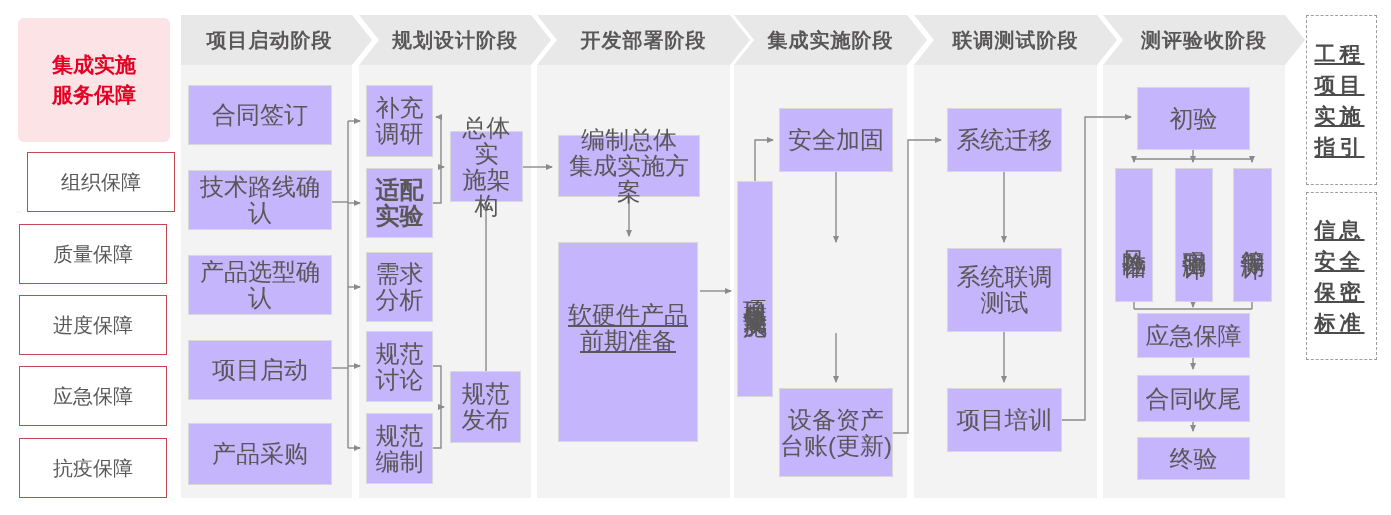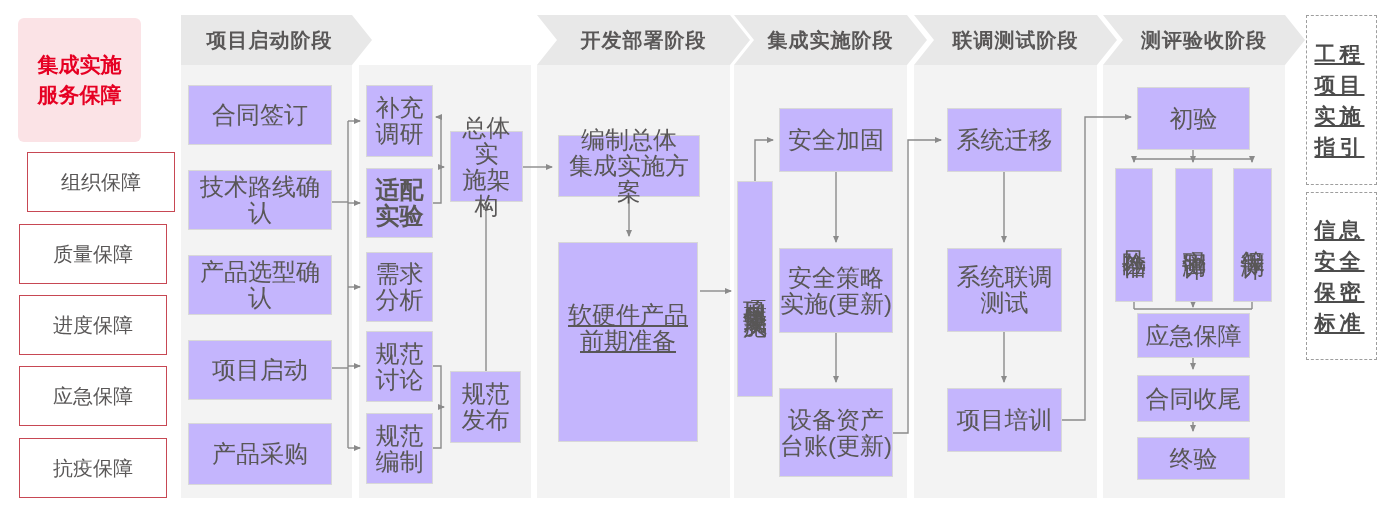--- a/index.html
+++ b/index.html
@@ -44,36 +44,37 @@
     width:54px;font-size:21px;font-weight:bold;color:#4c4c4c;letter-spacing:4px;line-height:31px;
     word-break:break-all;text-align:left;text-decoration:underline;
   }
   svg.wires{position:absolute;left:0;top:0;z-index:2;pointer-events:none;}
 </style>
 </head>
 <body>
 
 <div id="canvas">
 
-  <div class="abs pink" style="left:18px;top:18px;width:123px;height:124px;">集成实施
+  <div class="abs pink" style="left:18px;top:18px;width:152px;height:124px;">集成实施
 服务保障</div>
   <div class="abs gbox" style="left:19px;top:152px;width:148px;height:60px;margin-left:8px;">组织保障</div>
   <div class="abs gbox" style="left:19px;top:224px;width:148px;height:60px;">质量保障</div>
   <div class="abs gbox" style="left:19px;top:295px;width:148px;height:60px;">进度保障</div>
   <div class="abs gbox" style="left:19px;top:366px;width:148px;height:60px;">应急保障</div>
   <div class="abs gbox" style="left:19px;top:438px;width:148px;height:60px;">抗疫保障</div>
 
   <div class="abs col-bg" style="left:181px;width:171px;"></div>
   <div class="abs col-bg" style="left:359px;width:172px;"></div>
   <div class="abs col-bg" style="left:537px;width:193px;"></div>
   <div class="abs col-bg" style="left:734px;width:173px;"></div>
   <div class="abs col-bg" style="left:914px;width:183px;"></div>
   <div class="abs col-bg" style="left:1103px;width:182px;"></div>
 
   <div class="abs banner first" style="left:181px;width:191px;">项目启动阶段</div>
+  <div class="abs banner" style="left:359px;width:192px;">规划设计阶段</div>
   <div class="abs banner" style="left:537px;width:213px;">开发部署阶段</div>
   <div class="abs banner" style="left:734px;width:193px;">集成实施阶段</div>
   <div class="abs banner" style="left:914px;width:203px;">联调测试阶段</div>
   <div class="abs banner" style="left:1103px;width:202px;">测评验收阶段</div>
 
   <svg class="wires" width="1391" height="515" viewBox="0 0 1391 515">
     <defs>
       <marker id="arr" markerWidth="8" markerHeight="8" refX="6" refY="3" orient="auto" markerUnits="userSpaceOnUse">
         <path d="M0,0 L7,3 L0,6 Z" fill="#8a8a8a"></path>
       </marker>
@@ -146,22 +147,20 @@
   <div class="abs fbox" style="left:450px;top:371px;width:71px;height:72px;">规范
 发布</div>
 
   <div class="abs fbox" style="left:558px;top:135px;width:142px;height:62px;">编制总体
 集成实施方案</div>
   <div class="abs fbox" style="left:558px;top:242px;width:140px;height:200px;padding-bottom:28px;text-decoration:underline;">软硬件产品
 前期准备</div>
 
   <div class="abs fbox vtext" style="left:737px;top:181px;width:36px;height:216px;">项目整体集成实施</div>
   <div class="abs fbox" style="left:779px;top:108px;width:114px;height:64px;">安全加固</div>
-  <div class="abs fbox" style="left:779px;top:248px;width:114px;height:85px;">安全策略
-实施(更新)</div>
   <div class="abs fbox" style="left:779px;top:388px;width:114px;height:89px;">设备资产
 台账(更新)</div>
 
   <div class="abs fbox" style="left:947px;top:108px;width:115px;height:64px;">系统迁移</div>
   <div class="abs fbox" style="left:947px;top:248px;width:115px;height:84px;">系统联调
 测试</div>
   <div class="abs fbox" style="left:947px;top:388px;width:115px;height:64px;">项目培训</div>
 
   <div class="abs fbox" style="left:1137px;top:87px;width:113px;height:63px;">初验</div>
   <div class="abs fbox vtext" style="left:1115px;top:168px;width:38px;height:134px;">风险评估</div>

